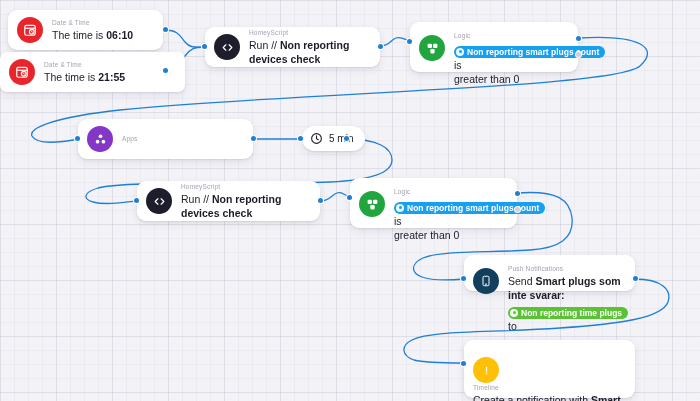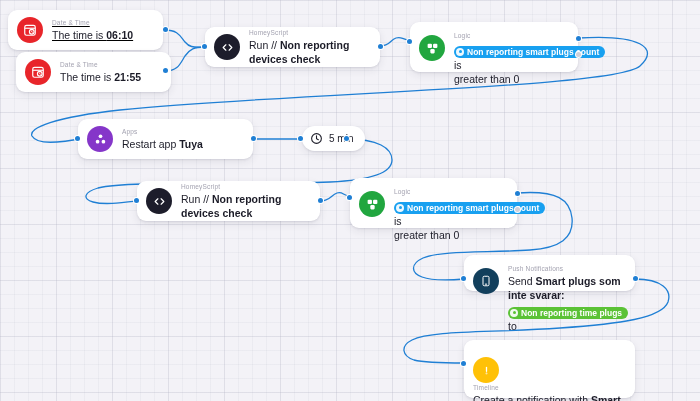--- a/index.html
+++ b/index.html
@@ -142,37 +142,37 @@
       <path d="M346,139 C378,139 392,148 392,160 C392,172 372,180 330,182 C240,186 130,180 98,188 C84,192 82,199 93,202 C104,205 120,203 137,201"></path>
 
       <path d="M320,201 C330,201 331,195 337,193 C343,191 343,196 350,196"></path>
 
       <path d="M517,193 C558,190 570,200 572,218 C574,238 560,248 530,250 C490,253 442,250 423,258 C410,264 411,273 422,277 C433,281 452,280 464,279"></path>
 
       <path d="M635,279 C662,279 672,290 668,302 C662,318 620,324 560,328 C490,333 432,330 412,340 C400,346 402,356 414,360 C425,363 450,363 464,363"></path>
     </g>
   </svg>
 
-  <div class="card" style="left:8px; top:10px; width:155px; height:40px;text-decoration:underline;">
+  <div class="card" style="left:8px; top:10px; width:155px; height:40px;">
     <div class="card-icon" style="background:#e8252a;">
       <svg width="14" height="14" viewBox="0 0 24 24" fill="none" stroke="#fff" stroke-width="2">
         <rect x="3" y="4" width="18" height="17" rx="3"></rect>
         <path d="M3 9h18" stroke-width="2"></path>
         <circle cx="15" cy="15" r="4" fill="#e8252a"></circle>
         <path d="M15 13v2.2l1.4 1" stroke-width="1.6"></path>
       </svg>
     </div>
     <div class="card-body">
       <div class="card-cat">Date &amp; Time</div>
       <div class="card-text"><span>The time is </span><b>06:10</b></div>
     </div>
   </div>
   <div class="port" style="left:163px; top:27px;"></div>
 
-  <div class="card" style="left:16px; top:52px; width:155px; height:40px;">
+  <div class="card" style="left:0; top:52px; width:185px; height:40px;border-radius:7px;">
     <div class="card-icon" style="background:#e8252a;">
       <svg width="14" height="14" viewBox="0 0 24 24" fill="none" stroke="#fff" stroke-width="2">
         <rect x="3" y="4" width="18" height="17" rx="3"></rect>
         <path d="M3 9h18" stroke-width="2"></path>
         <circle cx="15" cy="15" r="4" fill="#e8252a"></circle>
         <path d="M15 13v2.2l1.4 1" stroke-width="1.6"></path>
       </svg>
     </div>
     <div class="card-body">
       <div class="card-cat">Date &amp; Time</div>
@@ -221,21 +221,20 @@
   <div class="card" style="left:78px; top:119px; width:175px; height:40px;">
     <div class="card-icon" style="background:#8536c9;">
       <svg width="13" height="13" viewBox="0 0 24 24" fill="#fff">
         <circle cx="12" cy="6" r="3.4"></circle>
         <circle cx="6.6" cy="16" r="3.4"></circle>
         <circle cx="17.4" cy="16" r="3.4"></circle>
       </svg>
     </div>
     <div class="card-body">
       <div class="card-cat">Apps</div>
-      <div class="card-text"><span>Restart app </span><b>Tuya</b></div>
     </div>
   </div>
   <div class="port" style="left:75px; top:136px;"></div>
   <div class="port" style="left:251px; top:136px;"></div>
 
   <div class="delay-pill" style="left:302px; top:126px;">
     <span style="display:flex;align-items:center;">
       <svg width="13" height="13" viewBox="0 0 24 24" fill="none" stroke="#1c1c28" stroke-width="2" stroke-linecap="round">
         <circle cx="12" cy="12" r="9"></circle>
         <path d="M12 7v5.4l3.4 2"></path>

